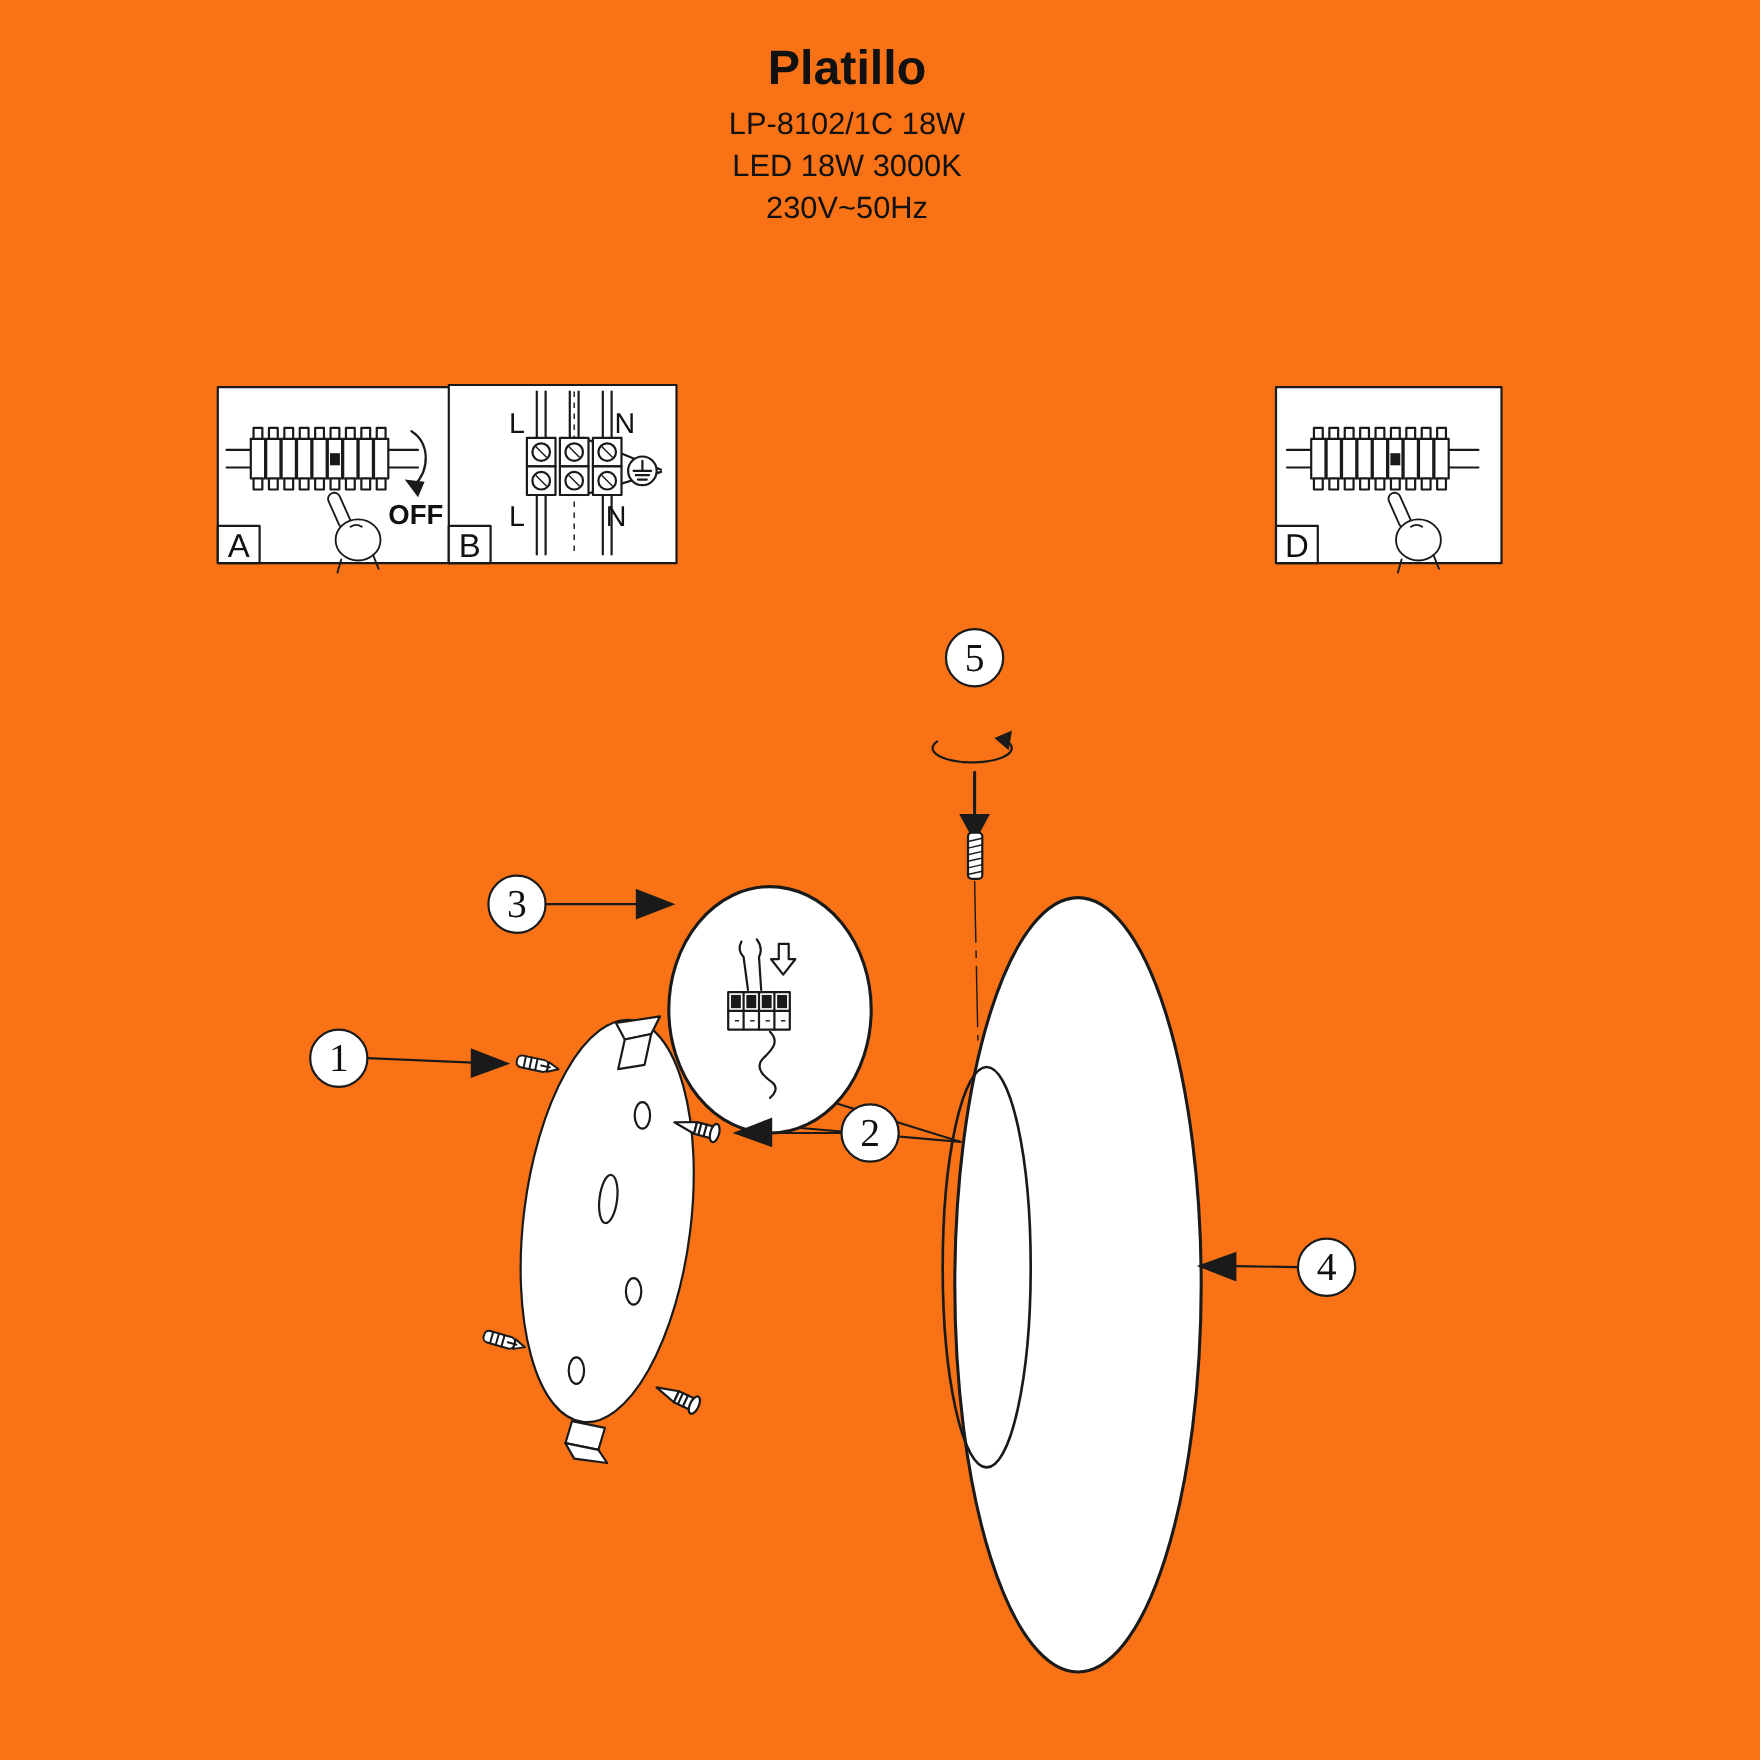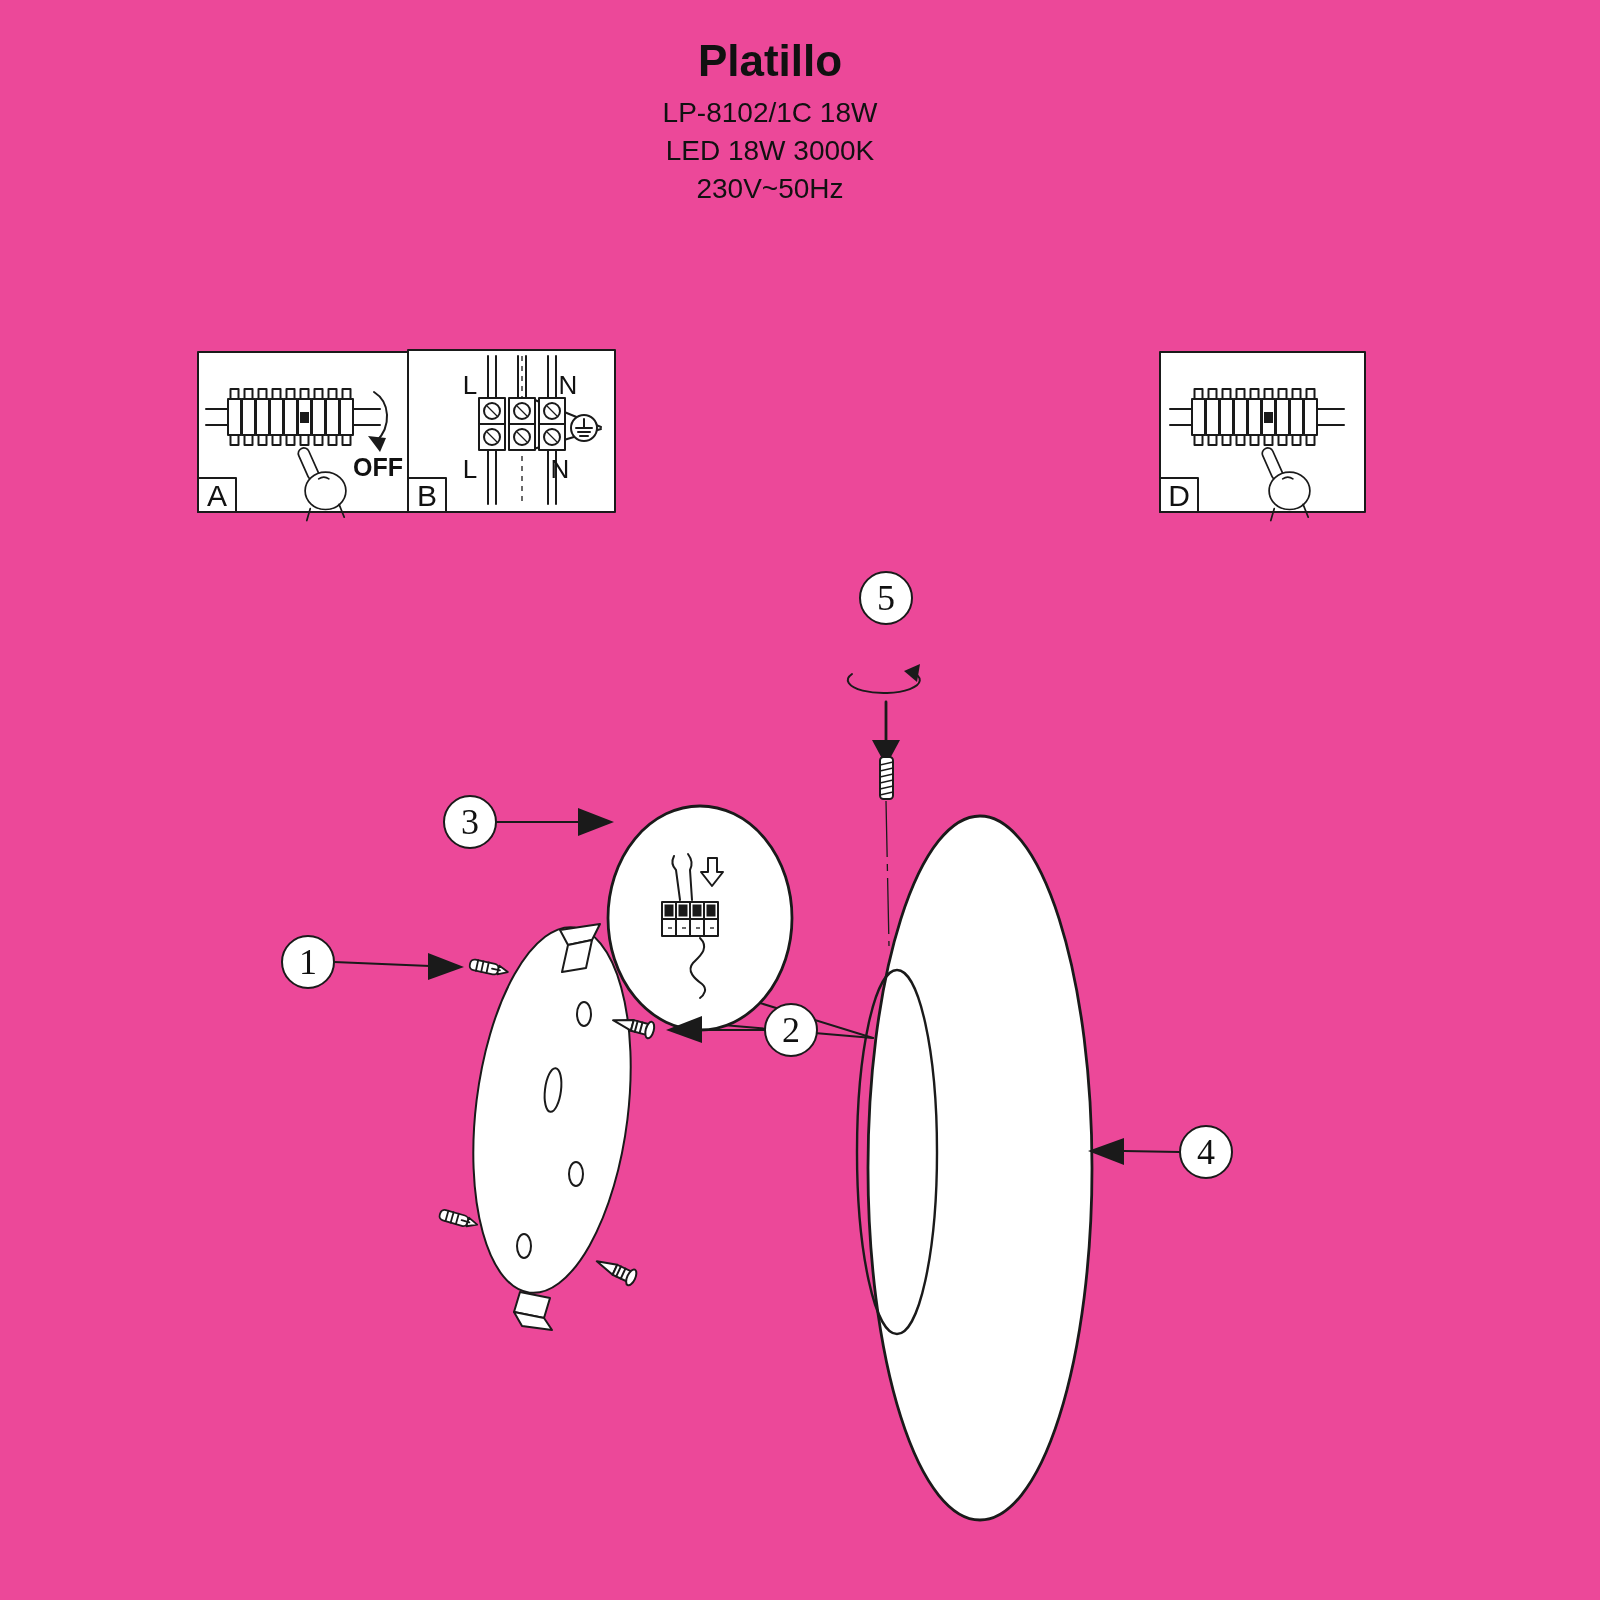--- a/index.html
+++ b/index.html
@@ -1,16 +1,16 @@
 <!DOCTYPE html>
 <html><head>
 <meta charset="utf-8">
 <style>
   html,body{margin:0;padding:0;background:#fff;}
-  .page{position:relative;width:1600px;height:1600px;background:#ec4899;overflow:hidden;
+  .page{position:relative;width:1600px;height:1600px;background:#f97316;overflow:hidden;
         font-family:"Liberation Sans",sans-serif;}
   svg{display:block}
   
   .ln{stroke:#1a1a1a;stroke-width:2;fill:none;stroke-linecap:round;stroke-linejoin:round;}
   .ln3{stroke:#1a1a1a;stroke-width:2.8;fill:none;stroke-linecap:round;stroke-linejoin:round;}
   .thin{stroke:#1a1a1a;stroke-width:1.3;fill:none;}
   .fw{fill:#ffffff;stroke:#1a1a1a;stroke-width:2;stroke-linejoin:round;}
   .fw3{fill:#ffffff;stroke:#1a1a1a;stroke-width:2.8;stroke-linejoin:round;}
   .fb{fill:#1a1a1a;stroke:none;}
   

